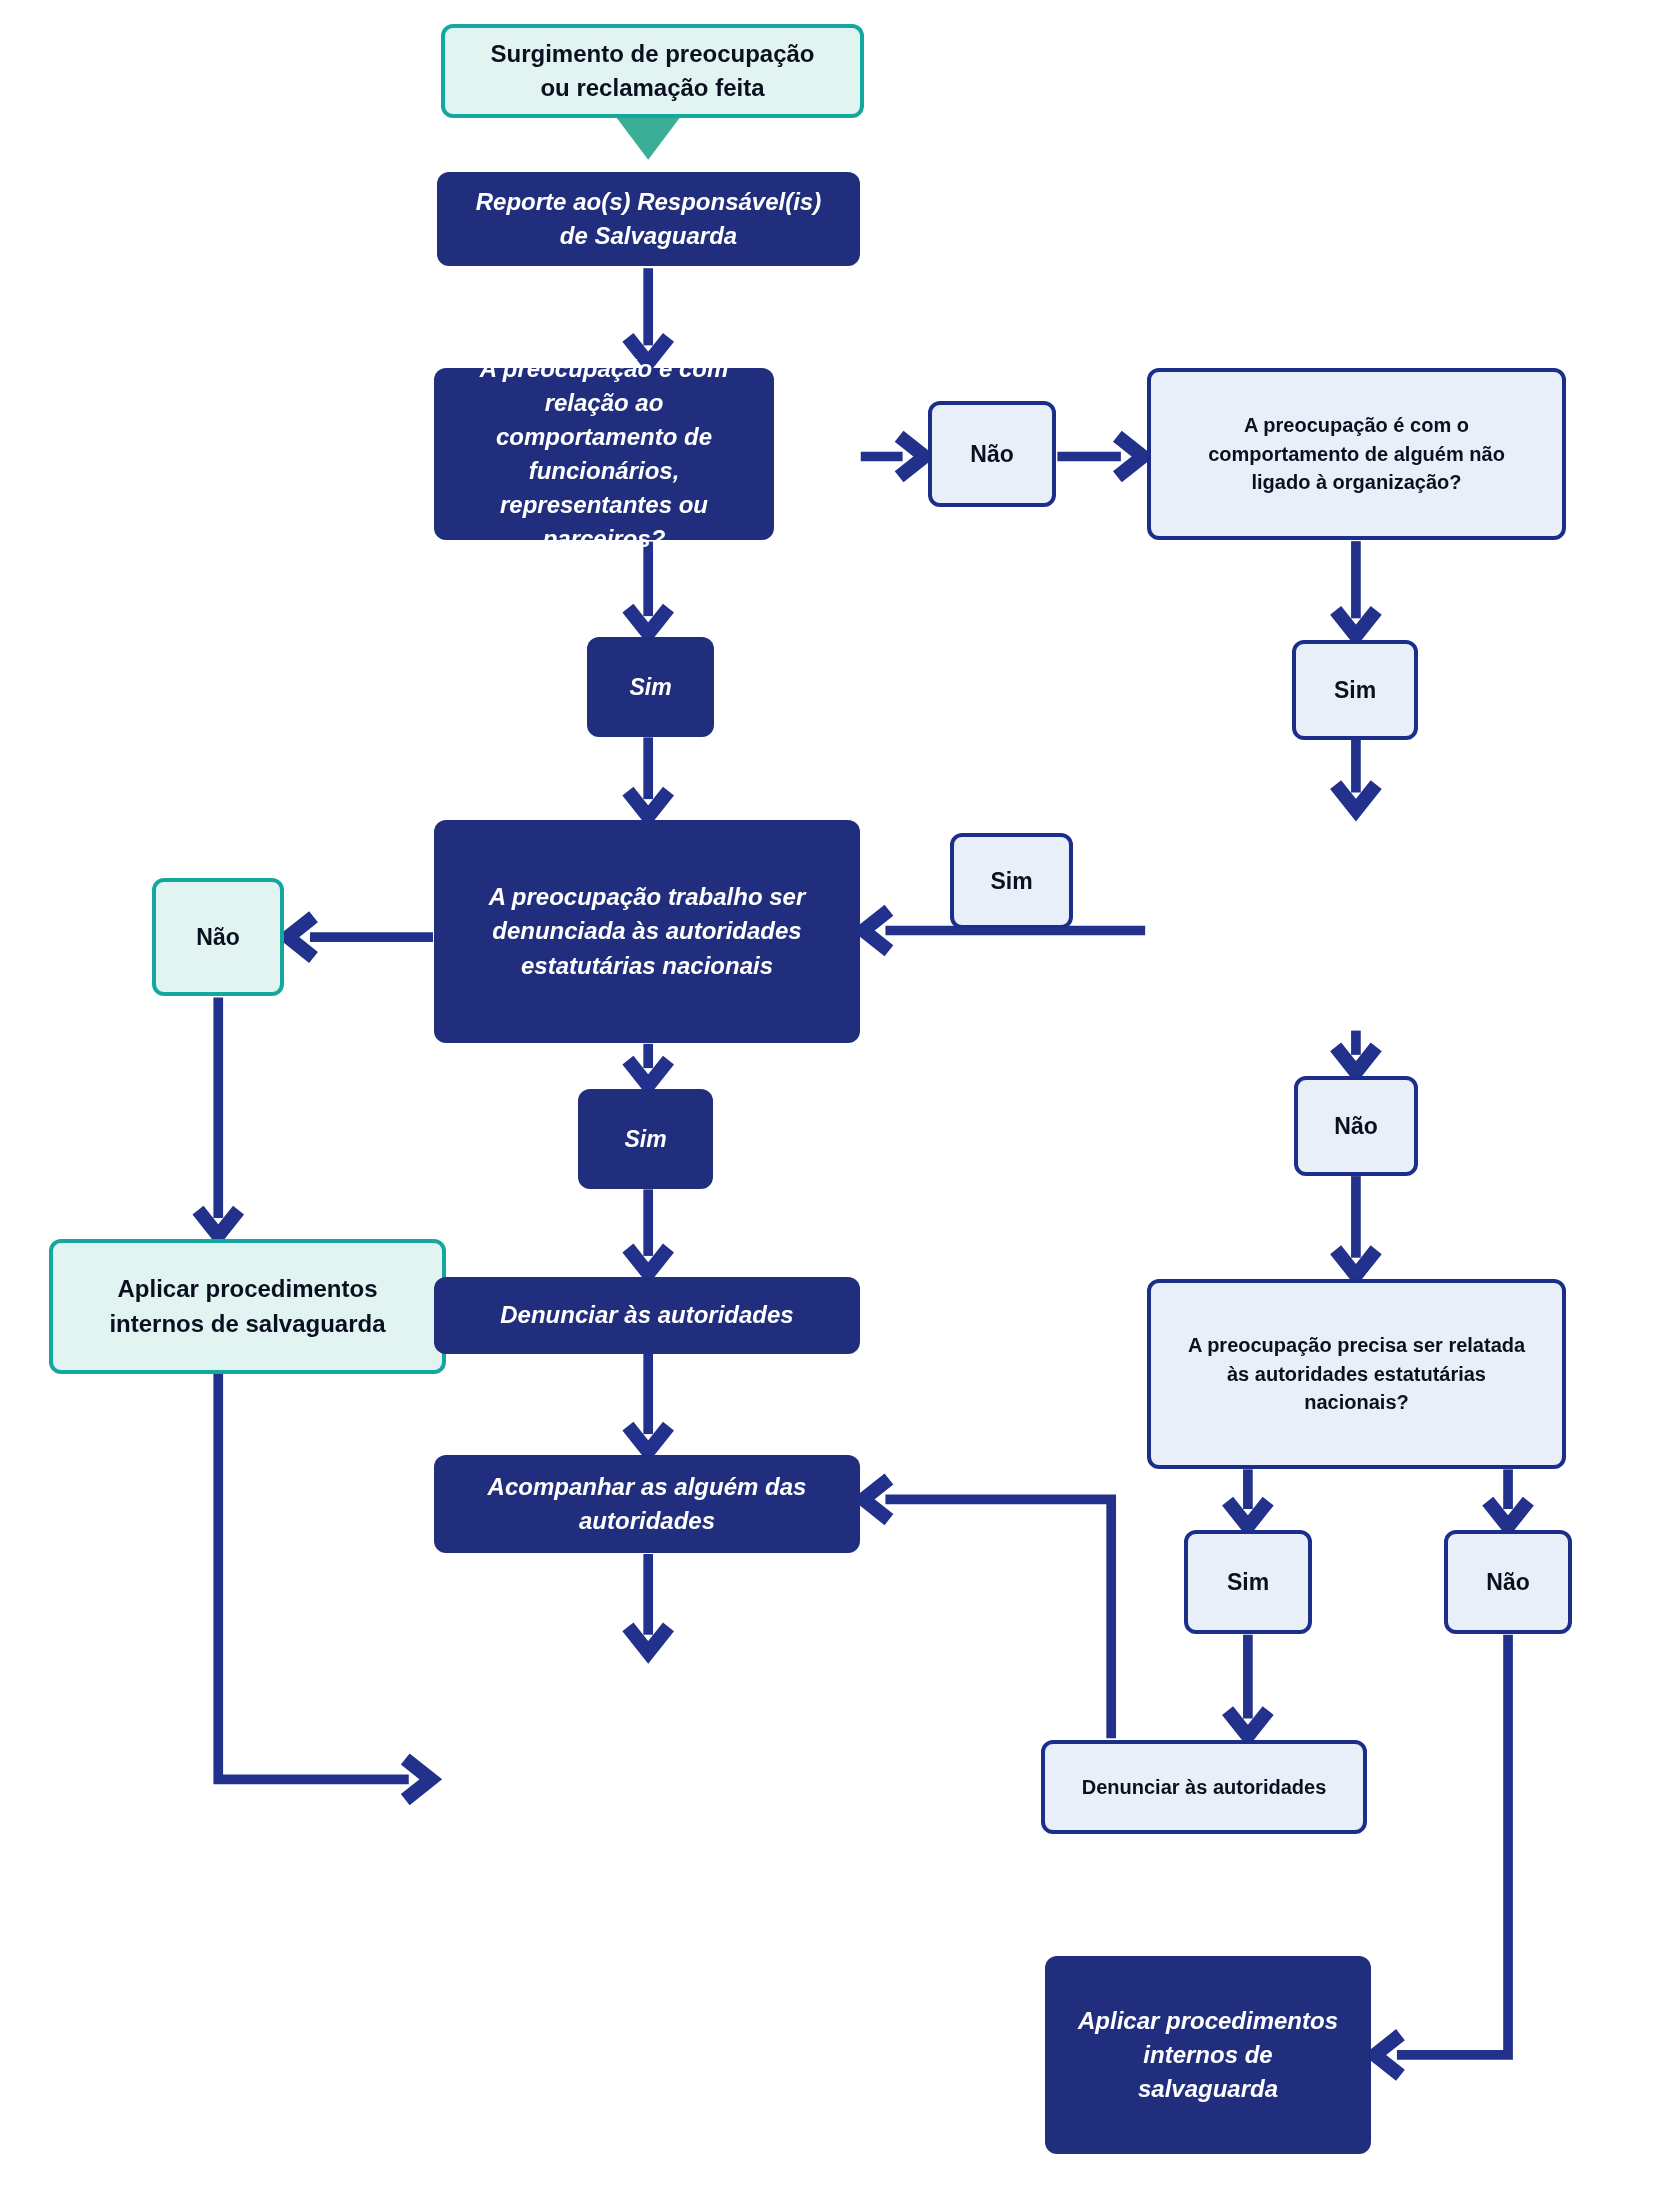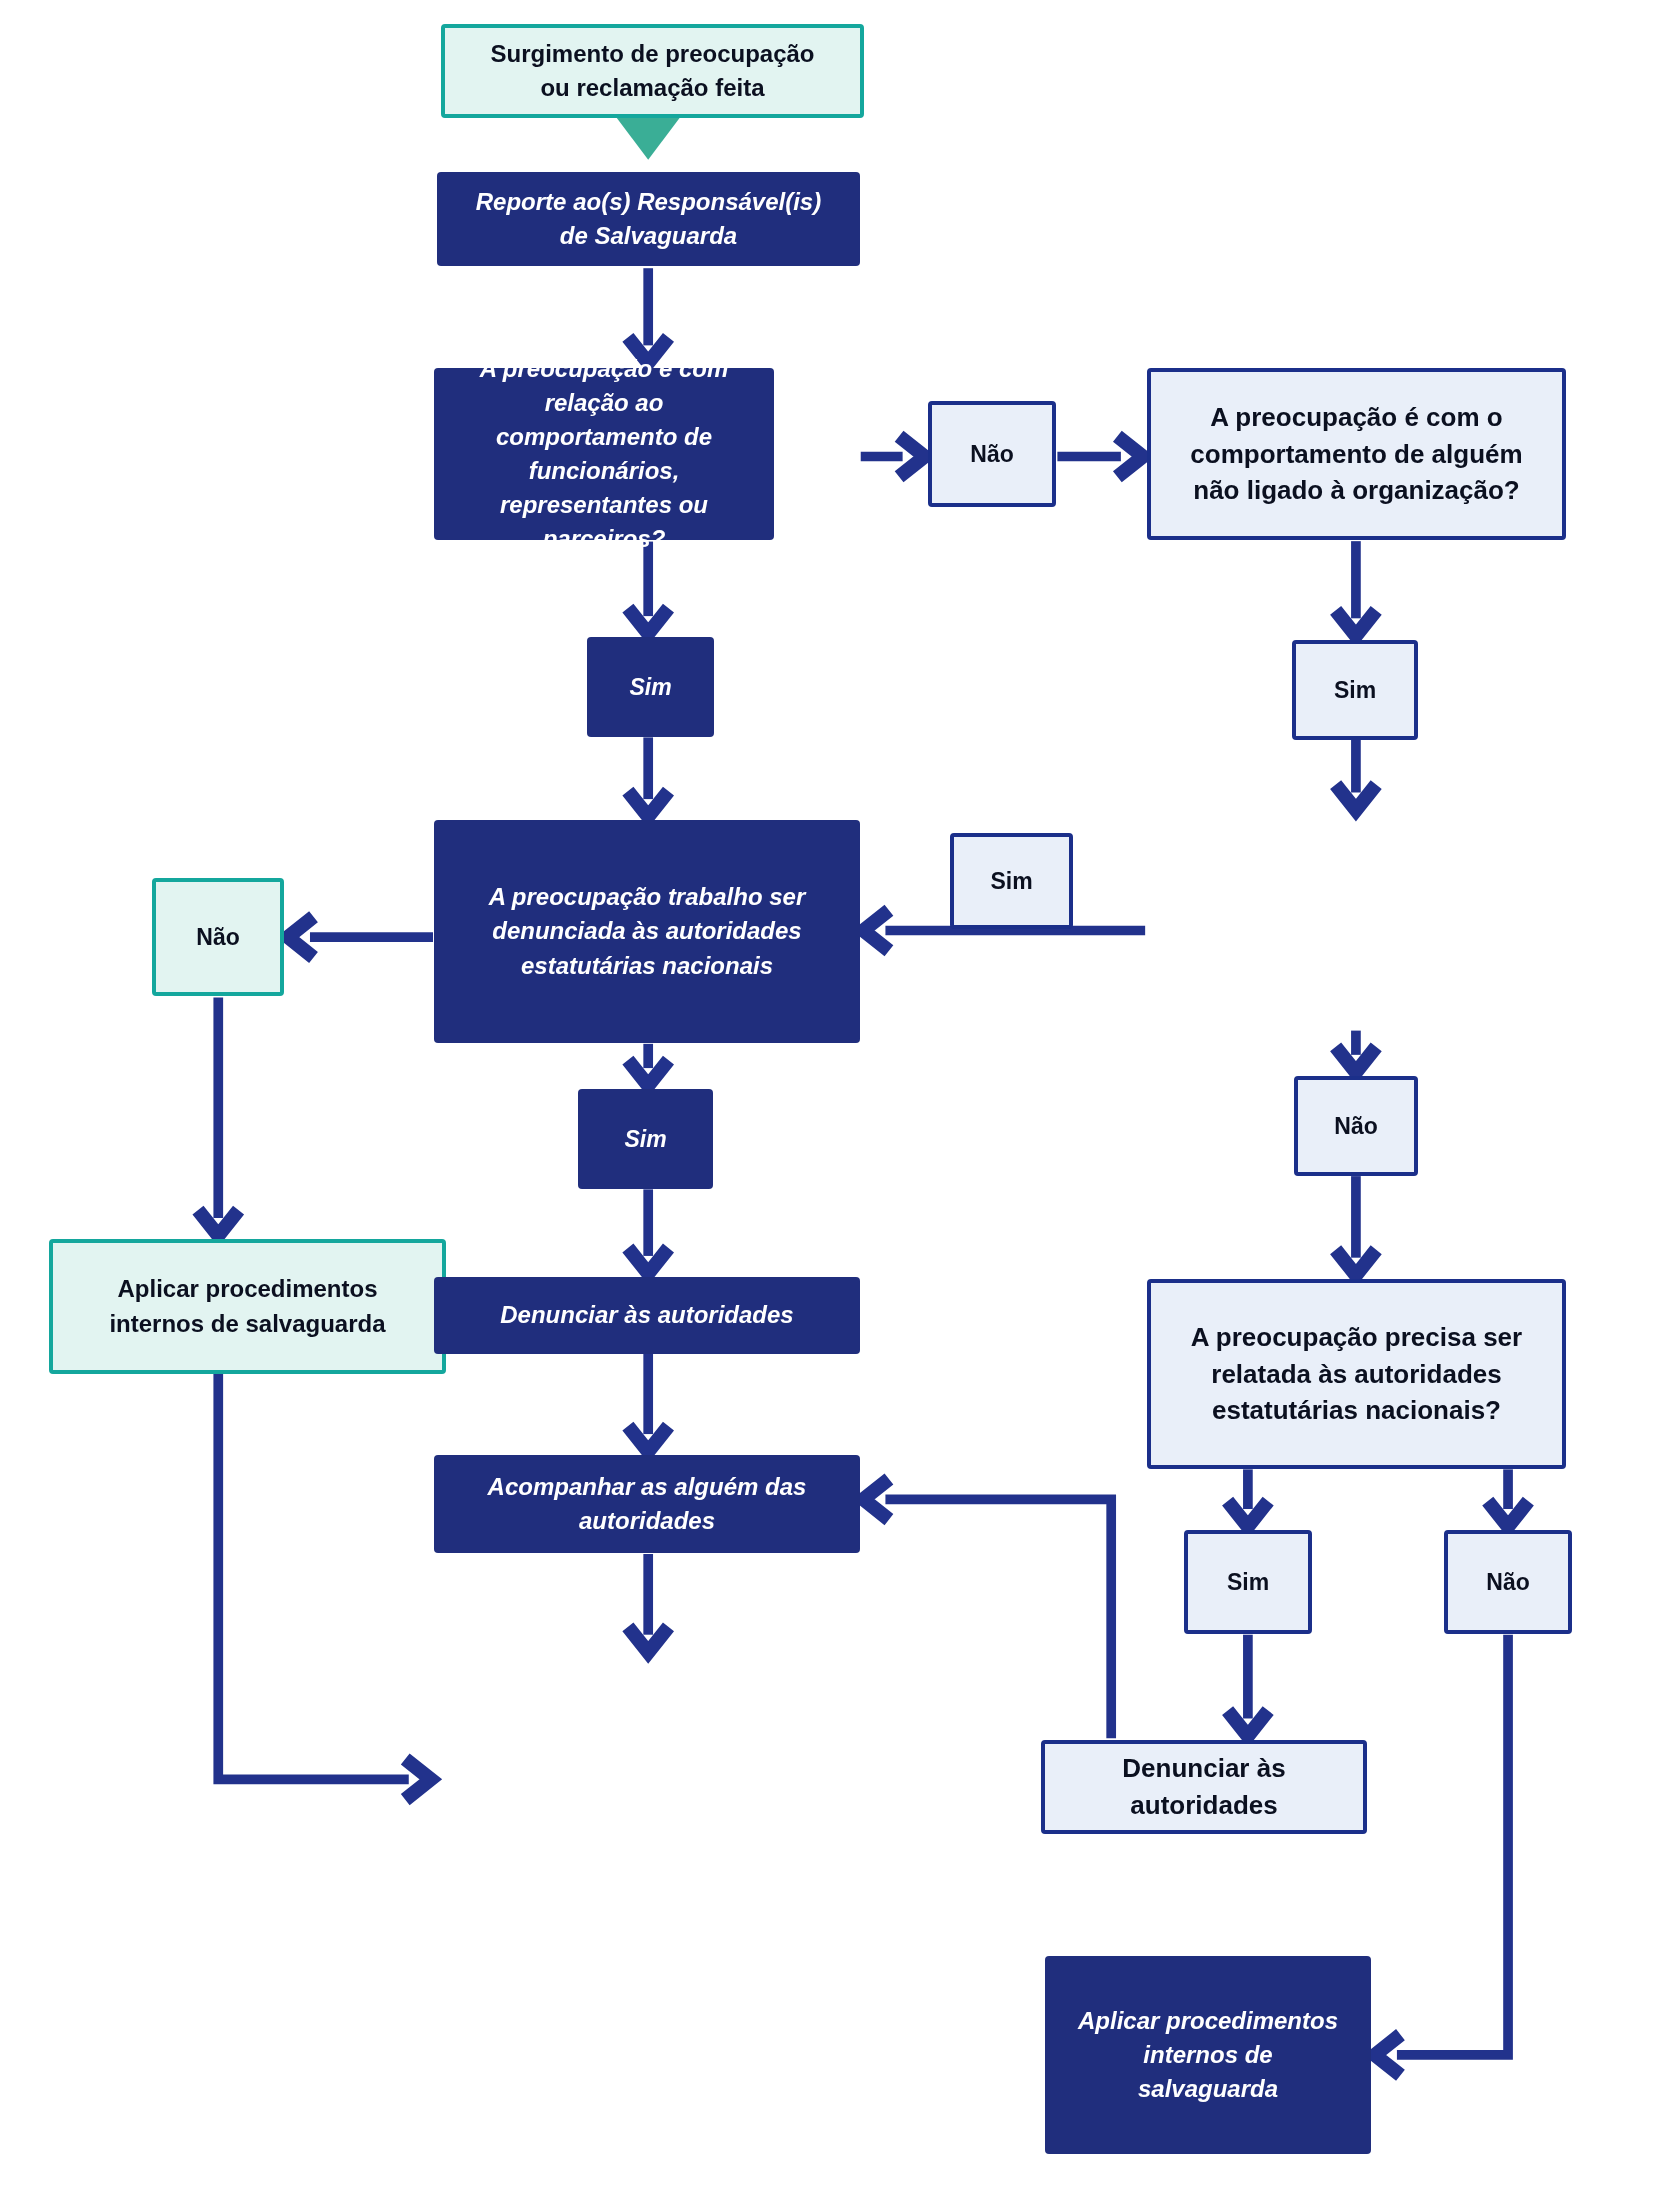--- a/index.html
+++ b/index.html
@@ -11,25 +11,25 @@
     overflow:hidden;
   }
   svg.connectors{position:absolute;left:0;top:0;z-index:1;}
   svg.connectors path.line{stroke:#22328c;stroke-width:22;fill:none;}
   svg.connectors path.chev{stroke:#22328c;stroke-width:32;fill:none;stroke-linejoin:miter;}
   svg.connectors polygon.tri{fill:#3aae96;stroke:none;}
   .node{
     position:absolute;z-index:2;
     display:flex;align-items:center;justify-content:center;
     text-align:center;box-sizing:border-box;
-    border-radius:4px;font-weight:700;line-height:1.42;
+    border-radius:12px;font-weight:700;line-height:1.42;
     padding:4.4px 31px;
   }
   .dark{background:#202e7d;color:#ffffff;font-size:24px;font-style:italic;}
-  .light{background:#e9eff9;border:4.4px solid #1b2f8a;color:#0b1020;font-size:26px;}
+  .light{background:#e9eff9;border:4.4px solid #1b2f8a;color:#0b1020;font-size:20px;}
   .mint{background:#e2f4f1;border:4.4px solid #14a79d;color:#0b1020;font-size:24px;}
   .small{font-size:23px;padding:4.4px 8.8px;}
   .q1pad{padding:4.4px 40px;}
 </style>
 </head>
 <body>
 
 <div id="canvas">
 
   <svg class="connectors" width="1654" height="2242" viewBox="0 0 3751 5084">

